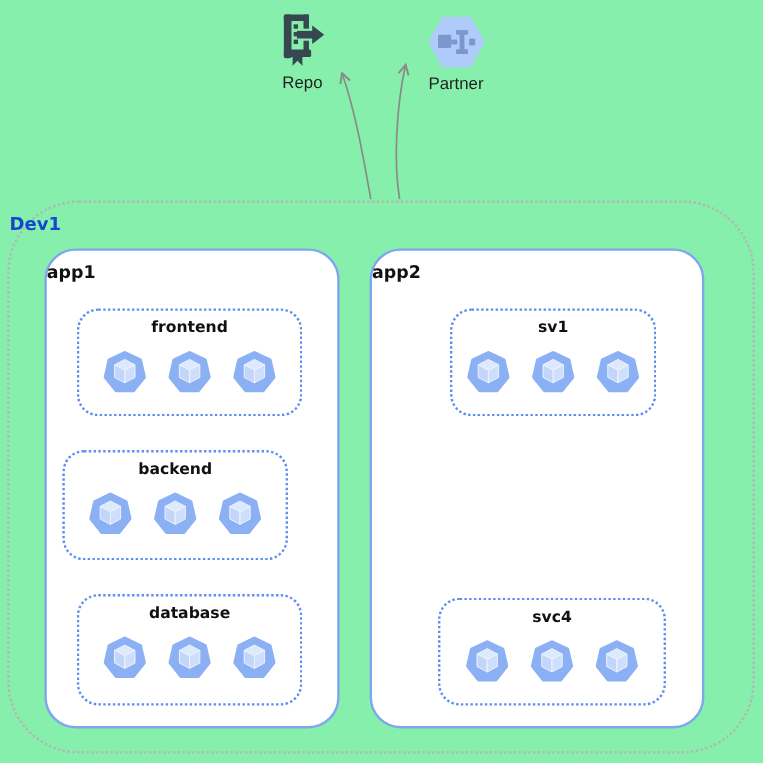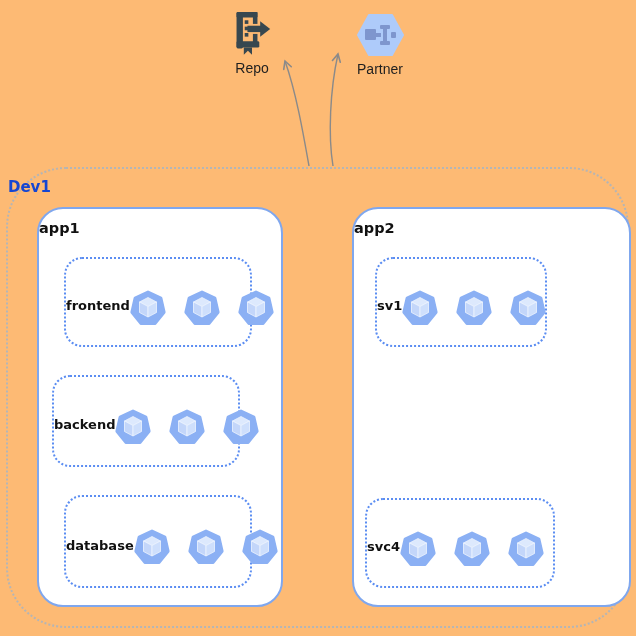--- a/index.html
+++ b/index.html
@@ -1,16 +1,16 @@
 <!DOCTYPE html>
 <html><head>
 <meta charset="utf-8">
 <style>
   html,body{margin:0;padding:0;background:#ffffff;font-family:"Liberation Sans",sans-serif;}
-  .canvas{position:relative;width:636px;height:636px;background:#fdba74;overflow:hidden;}
+  .canvas{position:relative;width:636px;height:636px;background:#86efac;overflow:hidden;}
 
   .edges-layer{position:absolute;left:0;top:0;width:636px;height:636px;pointer-events:none;}
 
   
   .ext-node{position:absolute;display:flex;flex-direction:column;align-items:center;gap:4px;width:70px;}
   .ext-node .ico{display:block;line-height:0;}
   .ext-label{font-size:14px;color:#1f1f1f;white-space:nowrap;}
 
   
   .dev-box{position:absolute;left:6px;top:167px;width:619px;height:457px;
@@ -18,21 +18,21 @@
   .dev-label{margin-top:9px;font-family:"DejaVu Sans","Liberation Sans",sans-serif;
              font-weight:bold;font-size:15px;color:#1546d2;}
 
   
   .app-box{position:absolute;border:2px solid #7fa7ee;border-radius:26px;background:#ffffff;box-sizing:border-box;}
   .app-label{margin-top:11px;text-align:left;font-family:"DejaVu Sans","Liberation Sans",sans-serif;
              font-weight:bold;font-size:14.5px;color:#111111;}
 
   
   .svc-box{position:absolute;border:2px dotted #5b8df2;border-radius:18px;box-sizing:border-box;
-           display:flex;flex-direction:row;align-items:center;background:#ffffff;text-align:right;}
+           display:flex;flex-direction:column;align-items:center;background:#ffffff;text-align:right;}
   .svc-label{margin-top:7px;font-family:"DejaVu Sans","Liberation Sans",sans-serif;
              font-weight:bold;font-size:13px;color:#111111;}
   .pods{display:flex;flex-direction:row;justify-content:center;align-items:center;gap:18px;margin-top:11px;}
   .pods .pod{display:block;line-height:0;}
 </style>
 </head>
 <body>
 
 <div class="canvas">
 
@@ -167,21 +167,21 @@
 
   <span class="pod"><svg width="36" height="36" viewBox="0 0 36 36">
     <polygon points="18,2 30.9,8.2 34.1,22.2 25.2,33.4 10.8,33.4 1.9,22.2 5.1,8.2" fill="#8bb0f4" stroke="#8bb0f4" stroke-width="3" stroke-linejoin="round"></polygon>
     <polygon points="18,7.5 26.5,12 18,16.5 9.5,12" fill="#dde9fd" stroke="#eef4fe" stroke-width="0.8" stroke-linejoin="round"></polygon>
     <polygon points="9.5,12 18,16.5 18,27 9.5,22.5" fill="#c3d6fa" stroke="#eef4fe" stroke-width="0.8" stroke-linejoin="round"></polygon>
     <polygon points="26.5,12 18,16.5 18,27 26.5,22.5" fill="#cedffc" stroke="#eef4fe" stroke-width="0.8" stroke-linejoin="round"></polygon>
   </svg></span>
 </div>
   </div>
 
-  <div class="app-box" style="left:308px;top:207px;width:279px;height:400px;margin-left:44px;">
+  <div class="app-box" style="left:308px;top:207px;width:279px;height:400px;">
     <div class="app-label">app2</div>
   </div>
 
   <div class="svc-box" style="left:375px;top:257px;width:172px;height:90px;">
     <div class="svc-label">sv1</div>
     <div class="pods">
   <span class="pod"><svg width="36" height="36" viewBox="0 0 36 36">
     <polygon points="18,2 30.9,8.2 34.1,22.2 25.2,33.4 10.8,33.4 1.9,22.2 5.1,8.2" fill="#8bb0f4" stroke="#8bb0f4" stroke-width="3" stroke-linejoin="round"></polygon>
     <polygon points="18,7.5 26.5,12 18,16.5 9.5,12" fill="#dde9fd" stroke="#eef4fe" stroke-width="0.8" stroke-linejoin="round"></polygon>
     <polygon points="9.5,12 18,16.5 18,27 9.5,22.5" fill="#c3d6fa" stroke="#eef4fe" stroke-width="0.8" stroke-linejoin="round"></polygon>

